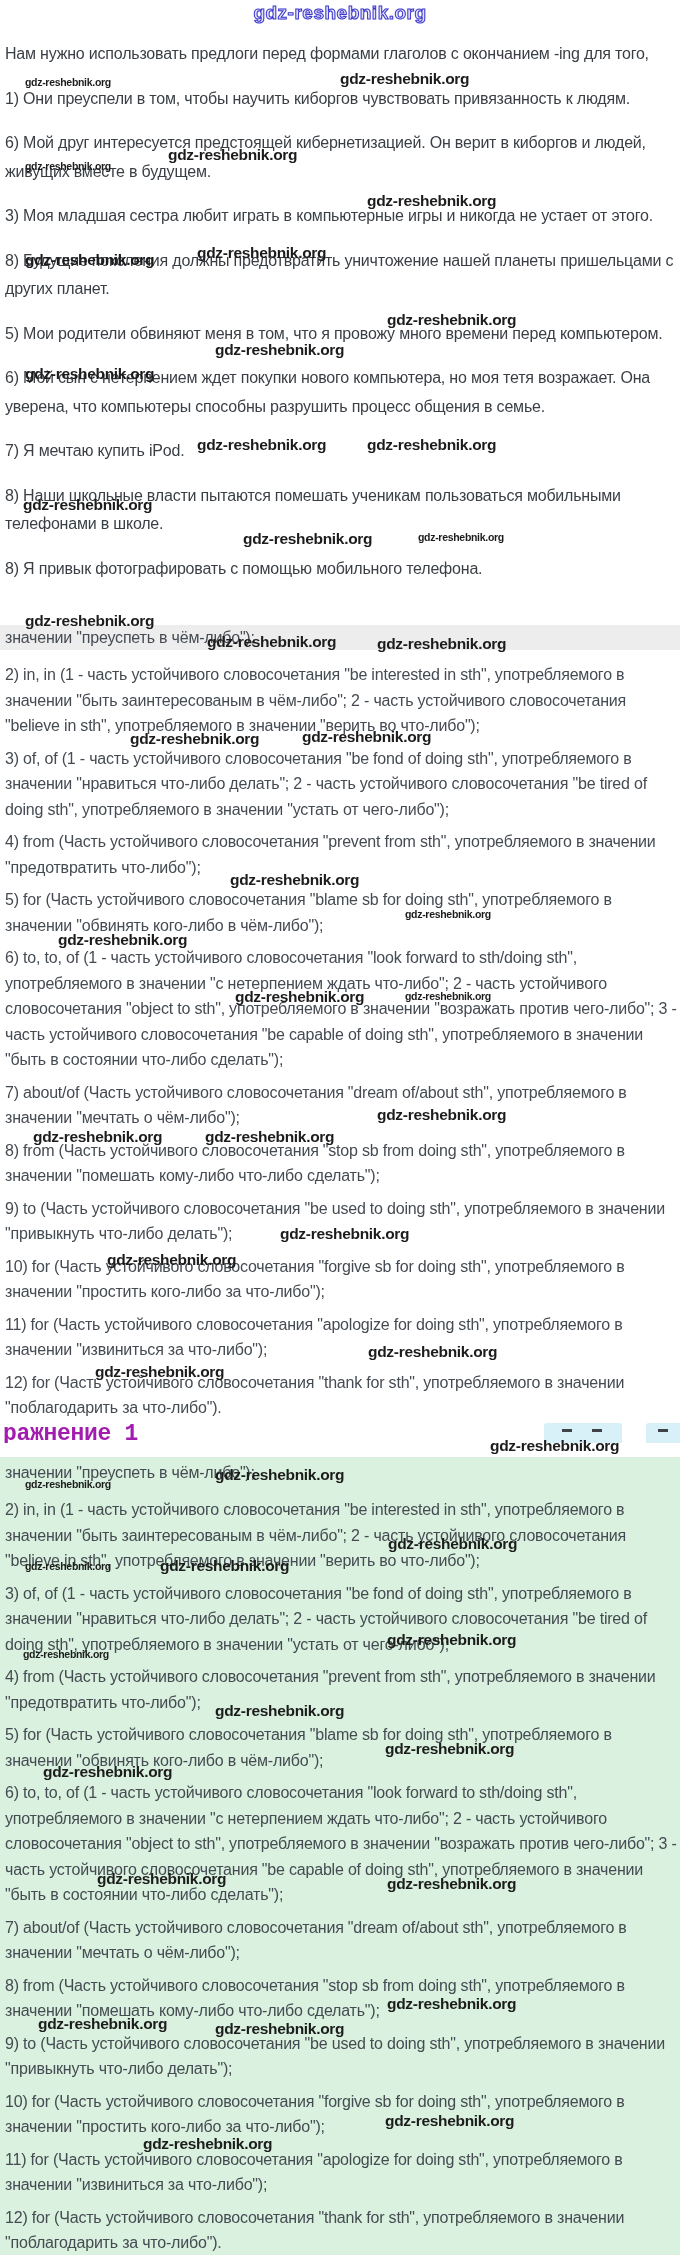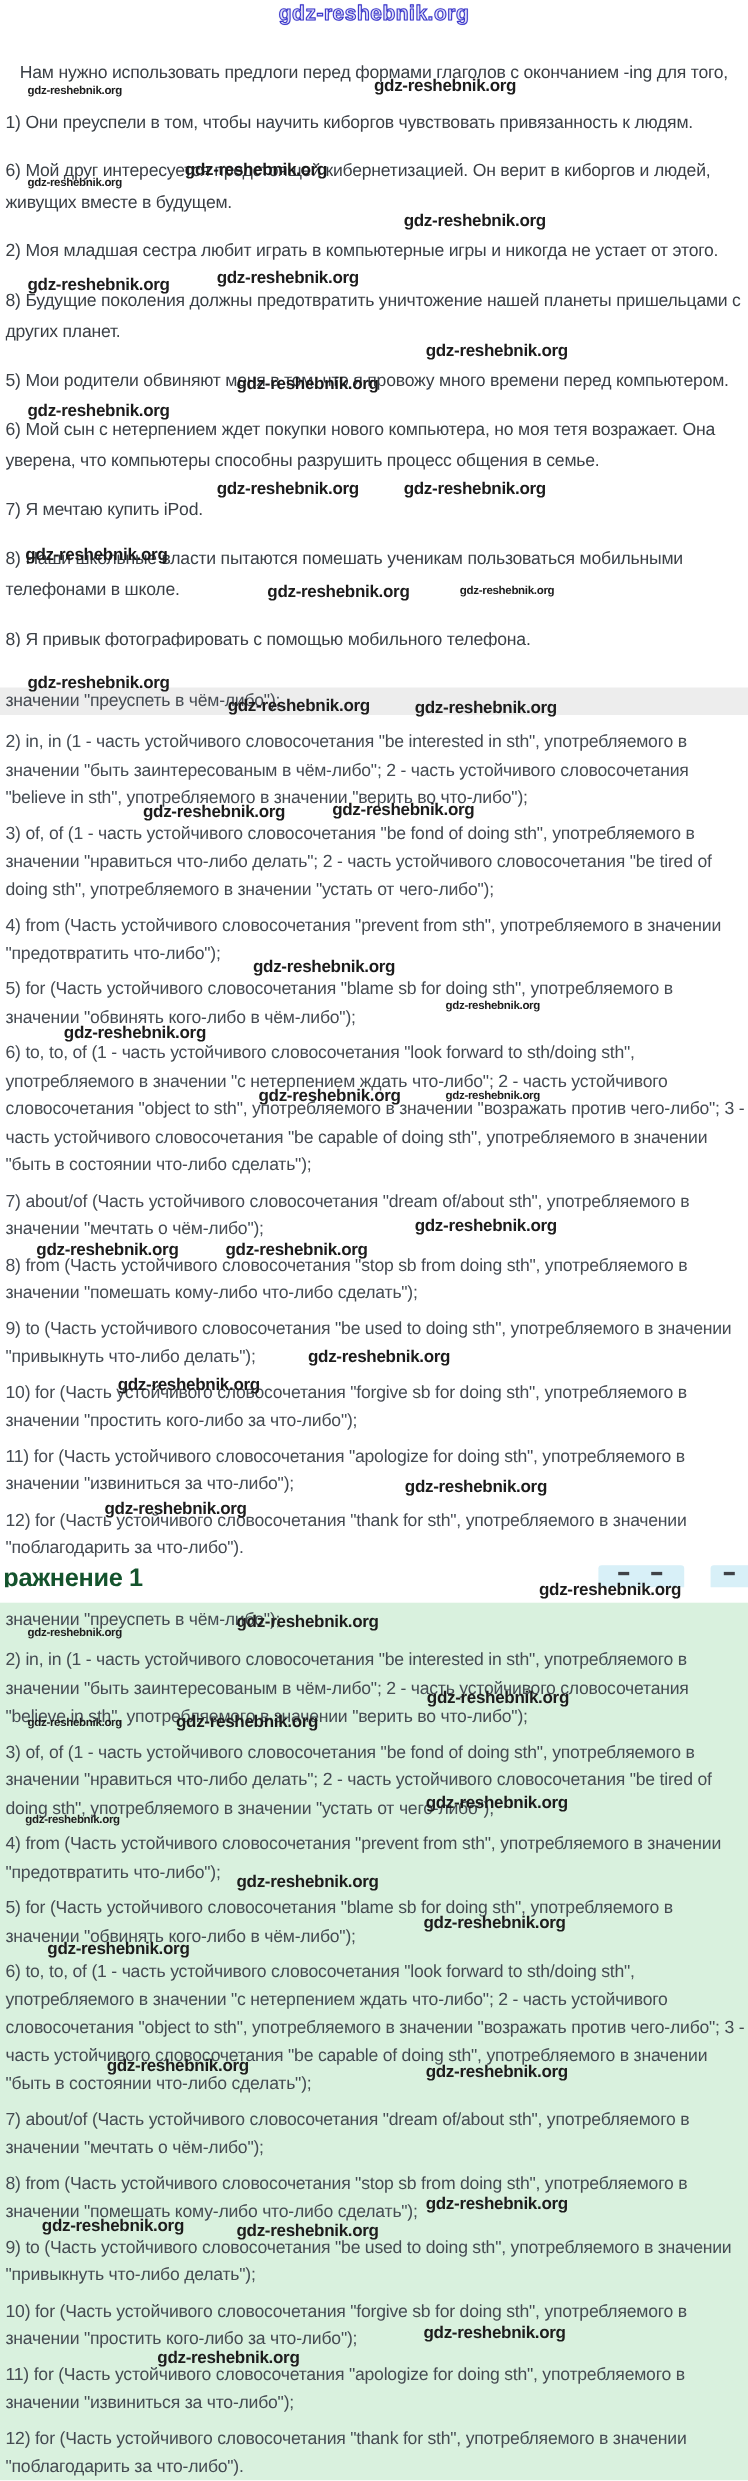--- a/index.html
+++ b/index.html
@@ -8,30 +8,30 @@
 
   
   .wm-top{position:absolute;top:2px;left:0;right:0;text-align:center;
     font-size:19px;font-weight:700;letter-spacing:.5px;color:#4a45d2;
     -webkit-text-stroke:1px #3d39cb;-webkit-text-fill-color:rgba(255,255,255,.85);
     text-shadow:0 0 1px #3d39cb;}
 
   
   .top-block{position:absolute;top:40px;left:5px;right:3px;height:548px;overflow:hidden;
     color:#3a3f45;font-size:16px;line-height:28.5px;letter-spacing:-0.2px;}
-  .top-block p{margin:13px;}
+  .top-block p{margin:0;}
   .top-block p.tr-item{margin:16px 0 3px 0;}
 
   
   .heading-row{position:absolute;left:0;right:0;height:22px;background:#fff;overflow:hidden;}
   .h1row{top:588px;}
   .h2row{top:1421px;}
   .heading-row h2{margin:0 0 0 3px;font-size:23px;line-height:26px;font-weight:700;
     color:#23364d;letter-spacing:-0.3px;}
-  .h2row h2{color:#14532d;}
+  .h2row h2{color:#a21caf;font-family:Liberation Mono, monospace;}
   .hbtn{position:absolute;top:2px;height:26px;background:#d8f0f8;border-radius:3px;border:0;padding:0;cursor:pointer;}
   .hbtn .dash{position:absolute;top:6px;width:10px;height:3px;background:#3f4247;}
   .b1{right:58px;width:78px;}
   .b1 .d1{left:18px;} .b1 .d2{left:48px;}
   .b2{right:-16px;width:50px;}
   .b2 .d1{left:12px;}
 
   
   .section{position:absolute;left:0;width:680px;overflow:hidden;
     font-size:16px;line-height:25.5px;letter-spacing:-0.2px;color:#454b52;}
@@ -53,21 +53,21 @@
 
 <div class="page">
 
   <div class="wm-top">gdz-reshebnik.org</div>
 
   <div class="top-block">
     <p>Нам нужно использовать предлоги перед формами глаголов с окончанием -ing для того,</p>
     <div id="translations">
         <p class="tr-item">1) Они преуспели в том, чтобы научить киборгов чувствовать привязанность к людям.</p>
         <p class="tr-item">6) Мой друг интересуется предстоящей кибернетизацией. Он верит в киборгов и людей, живущих вместе в будущем.</p>
-        <p class="tr-item">2) Моя младшая сестра любит играть в компьютерные игры и никогда не устает от этого.</p>
+        <p class="tr-item">3) Моя младшая сестра любит играть в компьютерные игры и никогда не устает от этого.</p>
         <p class="tr-item">8) Будущие поколения должны предотвратить уничтожение нашей планеты пришельцами с других планет.</p>
         <p class="tr-item">5) Мои родители обвиняют меня в том, что я провожу много времени перед компьютером.</p>
         <p class="tr-item">6) Мой сын с нетерпением ждет покупки нового компьютера, но моя тетя возражает. Она уверена, что компьютеры способны разрушить процесс общения в семье.</p>
         <p class="tr-item">7) Я мечтаю купить iPod.</p>
         <p class="tr-item">8) Наши школьные власти пытаются помешать ученикам пользоваться мобильными телефонами в школе.</p>
         <p class="tr-item">8) Я привык фотографировать с помощью мобильного телефона.</p>
         <p class="tr-item">10) Прости меня за то, что взял диск без разрешения.</p>
         <p class="tr-item">12) Спасибо, что пришли. Я так долго вас ждала!</p>
       </div>
   </div>

